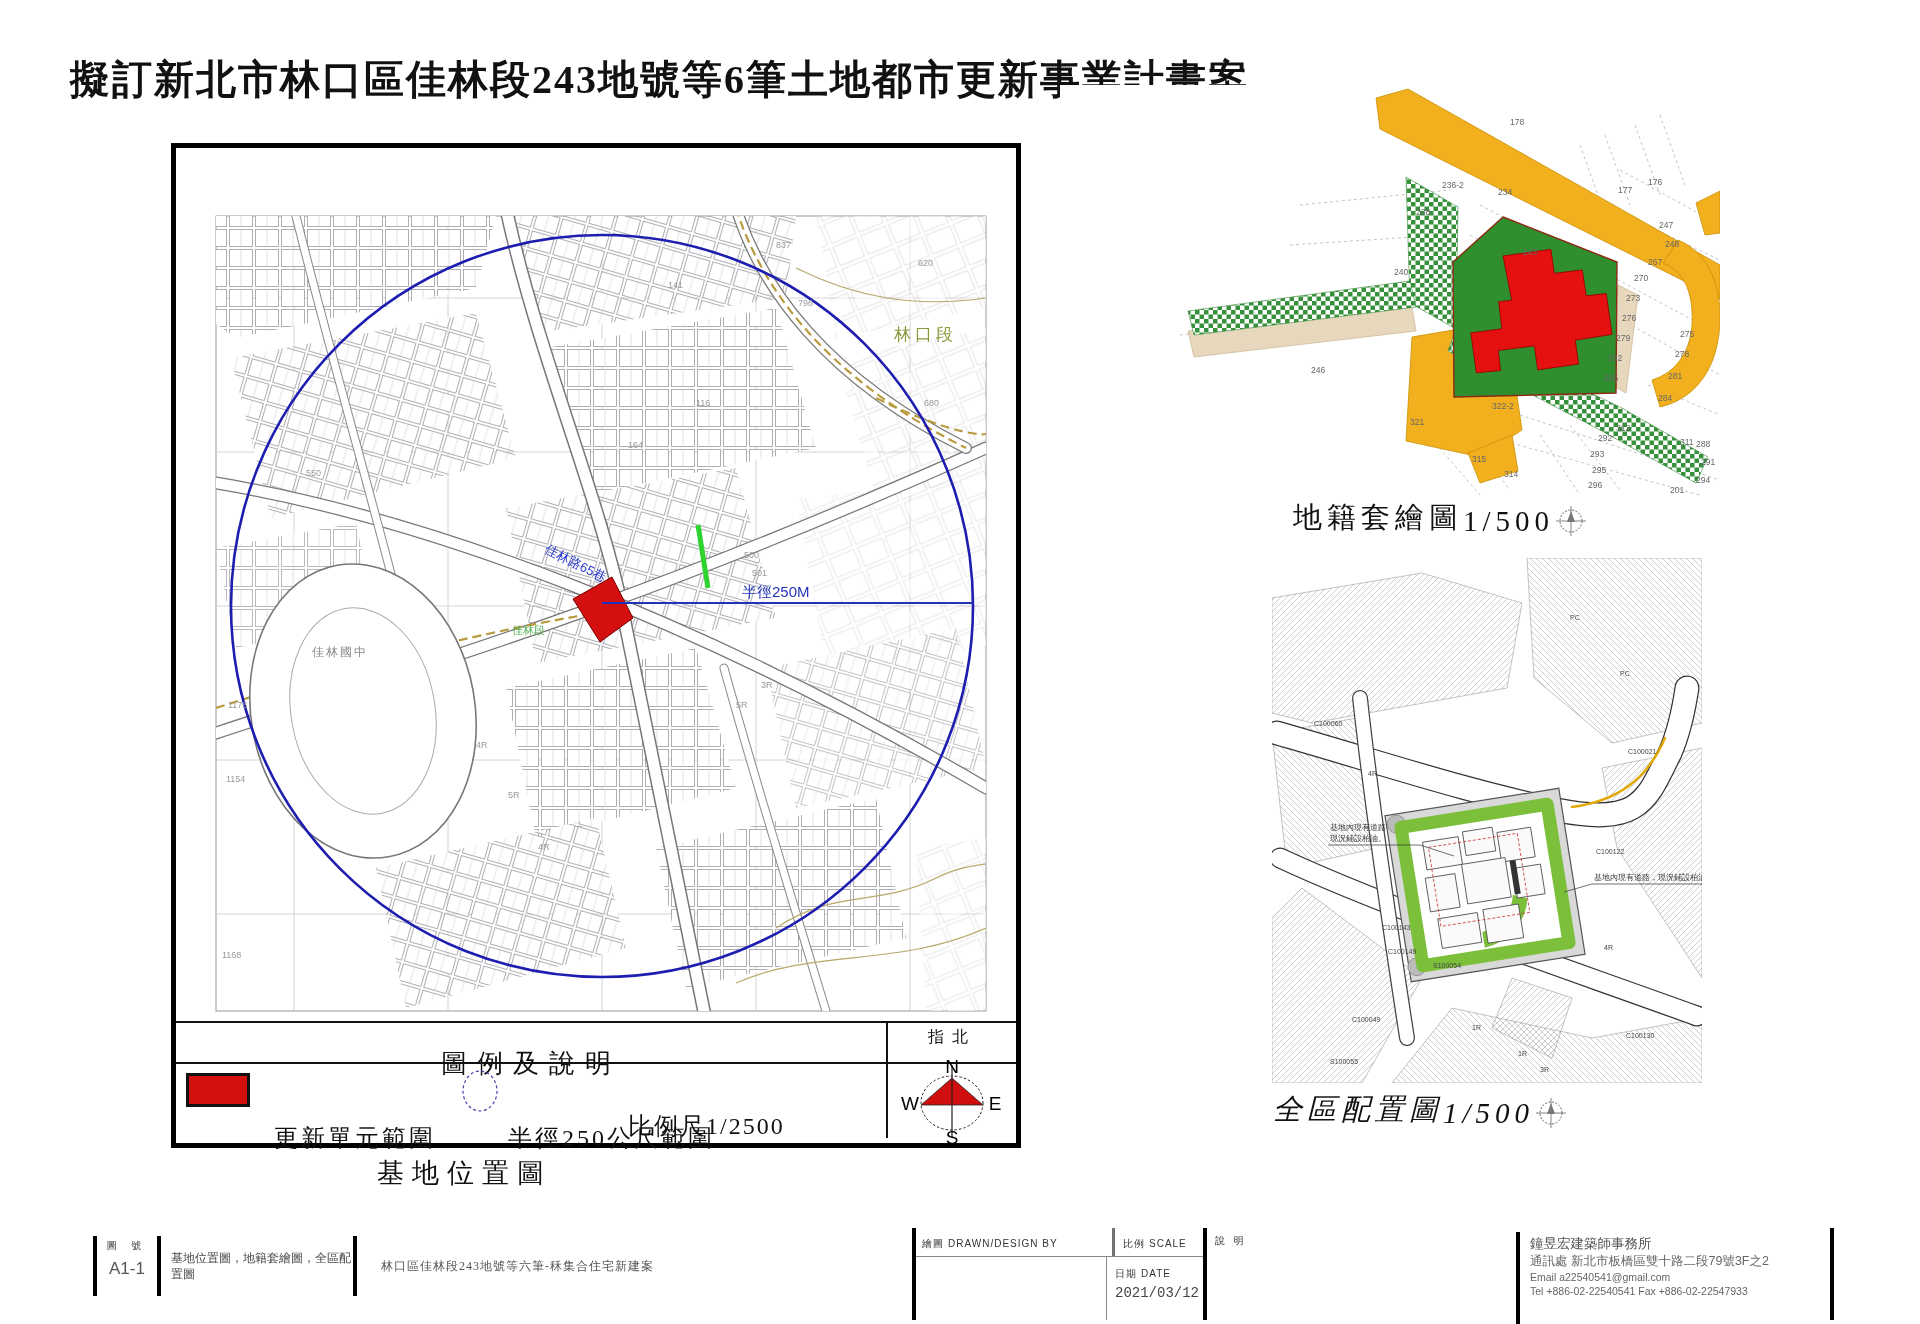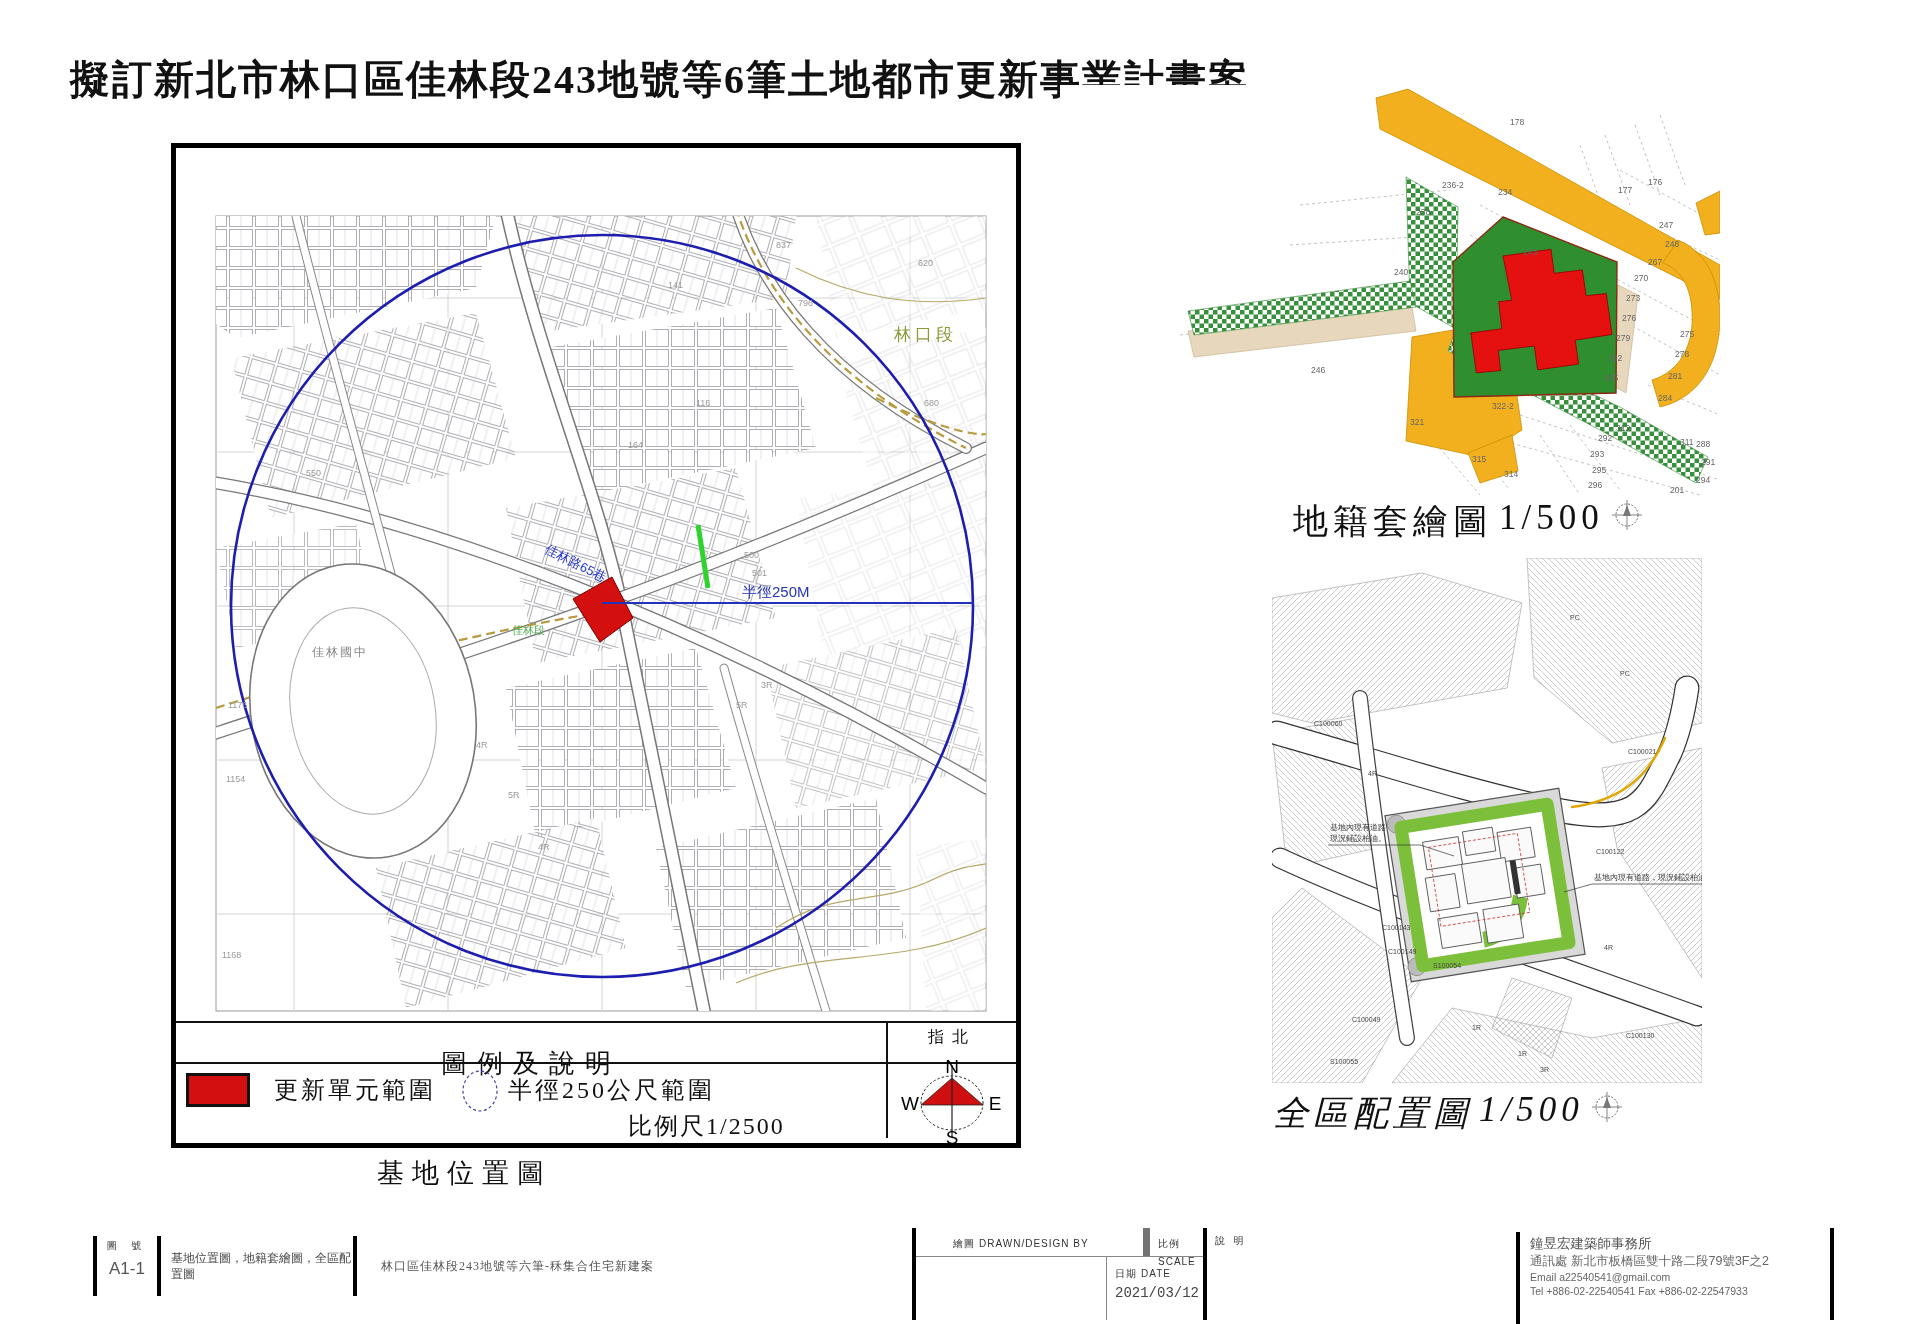--- a/index.html
+++ b/index.html
@@ -3,25 +3,25 @@
 <meta charset="utf-8">
 <style>
   html,body{margin:0;padding:0;background:#fff;}
   body{width:1920px;height:1324px;position:relative;font-family:"Liberation Serif",serif;color:#111;overflow:hidden;}
   .abs{position:absolute;}
   .title{font-size:40px;font-weight:bold;letter-spacing:2px;white-space:nowrap;}
   .frame{border:5px solid #000;}
   .hline{background:#111;}
   .vline{background:#111;}
   .legend-head{font-size:26px;letter-spacing:10px;text-align:center;}
-  .legend-label{font-size:24px;letter-spacing:3px;white-space:nowrap;}
+  .legend-label{font-size:24px;letter-spacing:3px;white-space:nowrap;margin-top:48px;}
   .scale-text{font-size:24px;letter-spacing:2px;}
   .swatch-red{background:#d40f0f;border:3px solid #111;}
   .caption{font-size:27px;letter-spacing:8px;white-space:nowrap;}
-  .caption2{font-size:35px;letter-spacing:5px;white-space:nowrap;display:flex;align-items:flex-start;gap:6px;}
+  .caption2{font-size:29px;letter-spacing:5px;white-space:nowrap;display:flex;align-items:flex-end;}
   .north-label{font-size:16px;letter-spacing:8px;text-align:center;}
   .tb{border-left:4px solid #000;box-sizing:border-box;}
   .tb-h{font-size:10px;color:#333;text-align:center;letter-spacing:6px;}
   .tb-v{font-size:17px;color:#555;font-family:"Liberation Sans",sans-serif;text-align:center;}
   .tb-names{font-size:12px;color:#444;line-height:1.35;display:flex;align-items:center;padding-left:10px;}
   .tb-proj{font-size:12px;color:#555;display:flex;align-items:center;padding-left:24px;letter-spacing:1px;}
   .cell-h{font-size:10px;color:#333;letter-spacing:1px;font-family:"Liberation Sans",sans-serif;}
   .firm{color:#666;font-family:"Liberation Sans",sans-serif;line-height:1.35;padding:3px 0 0 10px;}
   .firm .l1{font-size:13.5px;color:#555;}
   .firm .l2{font-size:12.5px;}
@@ -380,21 +380,21 @@
   <div class="tb-v" style="margin-top:6px;">A1-1</div>
 </div>
 <div class="abs tb tb-names" style="left:157px;top:1236px;width:196px;height:60px;">
   <span>基地位置圖，地籍套繪圖，全區配置圖</span>
 </div>
 <div class="abs tb tb-proj" style="left:353px;top:1236px;width:559px;height:60px;">
   <span>林口區佳林段243地號等六筆-秝集合住宅新建案</span>
 </div>
 <div class="abs tb" style="left:912px;top:1228px;width:291px;height:92px;">
   <div style="display:flex;height:28px;border-bottom:1px solid #888;">
-    <div style="width:190px;border-right:7px solid #737373;padding:5px 0 0 6px;margin-left:31px;">
+    <div style="width:190px;border-right:3px solid #737373;padding:5px 0 0 6px;">
       <span class="cell-h" style="font-family:'Liberation Serif',serif;">繪圖</span>
       <span class="cell-h">DRAWN/DESIGN BY</span>
     </div>
     <div style="flex:1;padding:5px 0 0 8px;">
       <span class="cell-h" style="font-family:'Liberation Serif',serif;">比例</span>
       <span class="cell-h">SCALE</span>
     </div>
   </div>
   <div style="display:flex;height:63px;">
     <div style="width:190px;border-right:1px solid #888;"></div>

